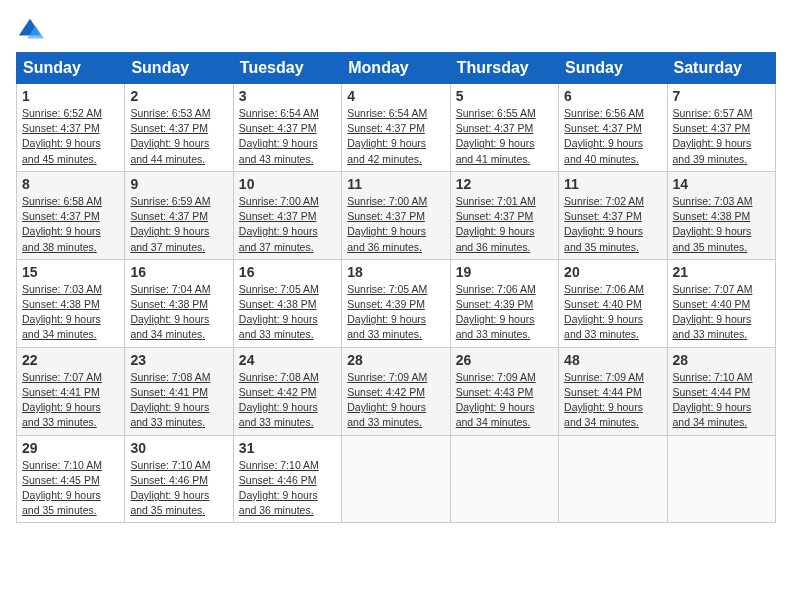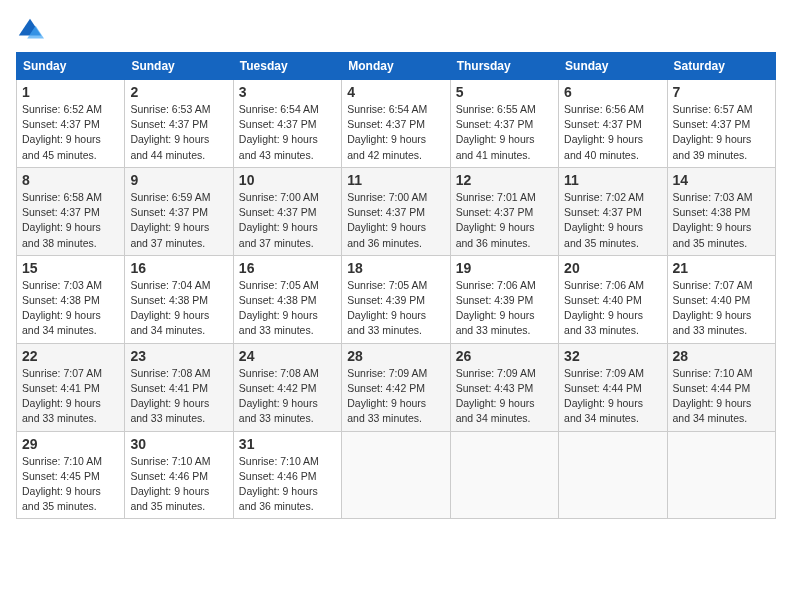--- a/index.html
+++ b/index.html
@@ -49,21 +49,21 @@
     .calendar-table {
       width: 100%;
       border-collapse: collapse;
       font-size: 11px;
     }
     .calendar-table th {
       background: #1565c0;
       color: #fff;
       text-align: left;
       padding: 6px 6px;
-      font-size: 12px;
+      font-size: 16px;
       font-weight: bold;
       border: 1px solid #1565c0;
     }
     .calendar-table td {
       border: 1px solid #ccc;
       padding: 4px 5px;
       vertical-align: top;
       height: 82px;
       width: calc(100% / 7);
       background: #fff;
@@ -75,20 +75,21 @@
       font-size: 14px;
       font-weight: bold;
       color: #333;
       display: block;
       margin-bottom: 2px;
     }
     .day-info {
       font-size: 10.5px;
       color: #333;
       line-height: 1.45;
+      text-decoration: underline;
     }
     .empty-cell {
       background: #f9f9f9 !important;
     }
   </style>
 </head>
 <body>
 
 <div class="header-section">
   <div class="logo">
@@ -225,21 +226,21 @@
       </td>
         <td>
         <span class="day-num">28</span>
         <span class="day-info">Sunrise: 7:09 AM<br>Sunset: 4:42 PM<br>Daylight: 9 hours and 33 minutes.</span>
       </td>
         <td>
         <span class="day-num">26</span>
         <span class="day-info">Sunrise: 7:09 AM<br>Sunset: 4:43 PM<br>Daylight: 9 hours and 34 minutes.</span>
       </td>
         <td>
-        <span class="day-num">32</span>
+        <span class="day-num">48</span>
         <span class="day-info">Sunrise: 7:09 AM<br>Sunset: 4:44 PM<br>Daylight: 9 hours and 34 minutes.</span>
       </td>
         <td>
         <span class="day-num">28</span>
         <span class="day-info">Sunrise: 7:10 AM<br>Sunset: 4:44 PM<br>Daylight: 9 hours and 34 minutes.</span>
       </td>
       </tr>
       <tr>
         <td>
         <span class="day-num">29</span>

